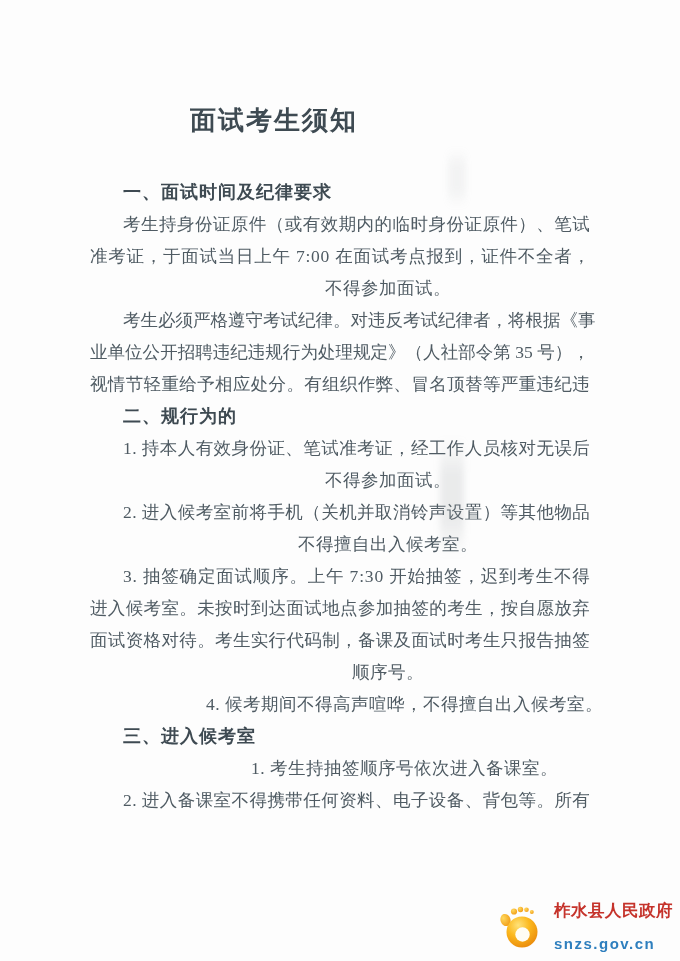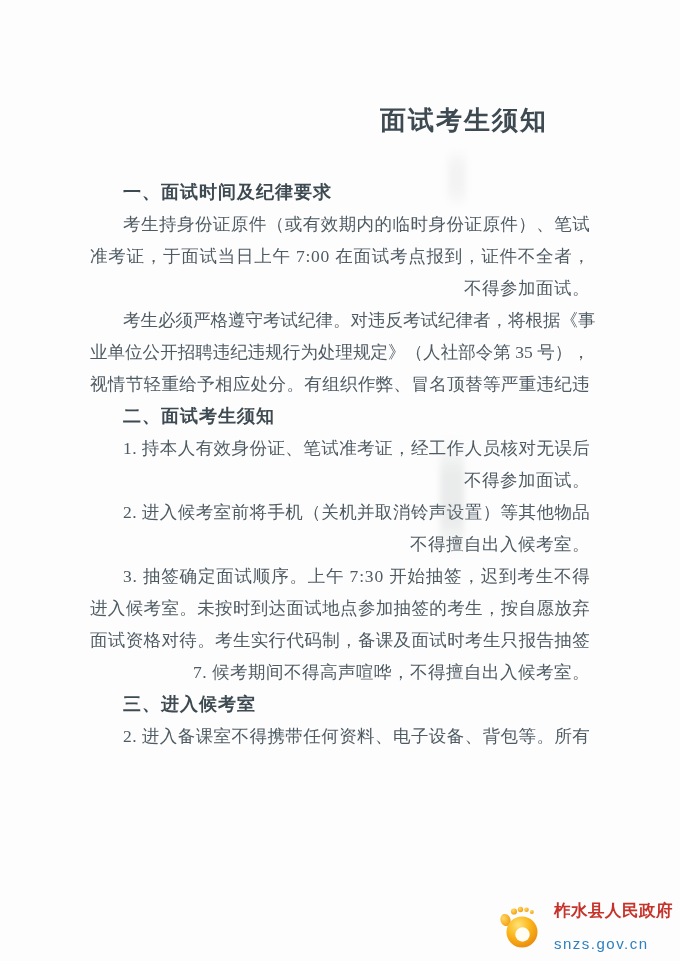--- a/index.html
+++ b/index.html
@@ -4,62 +4,62 @@
 <style>
   html,body{margin:0;padding:0;}
   body{
     width:680px;height:961px;position:relative;overflow:hidden;
     background:#fdfdfd;
     font-family:"Liberation Serif","DejaVu Serif",serif;
     color:#4f5b63;
   }
   .page-title{
     position:absolute;top:103px;left:0;width:548px;
-    text-align:right;font-size:26px;font-weight:bold;
+    text-align:center;font-size:26px;font-weight:bold;
     letter-spacing:2px;color:#3e4a52;
   }
   .content{
     position:absolute;left:90px;top:176px;width:500px;
   }
   .ln{
     width:500px;box-sizing:border-box;
     font-size:17.5px;line-height:32px;
     color:#4f5b63;
   }
   .heading{
     font-weight:bold;
     font-family:Liberation Serif, serif;
     font-size:18px;color:#3e4a52;
     padding-left:33px;letter-spacing:1px;
   }
   .first{padding-left:33px;}
   .fill{display:flex;justify-content:space-between;}
   .fill span{display:inline-block;}
-  .end{text-align:right;letter-spacing:0.5px;}
+  .end{text-align:center;letter-spacing:0.5px;margin-left:48px;}
   
   .artifact{
     position:absolute;pointer-events:none;
     background:linear-gradient(180deg,rgba(160,165,168,0) 0%,rgba(160,165,168,0.20) 30%,rgba(160,165,168,0.20) 70%,rgba(160,165,168,0) 100%);
     filter:blur(3px);
   }
   .artifact-1{left:440px;top:438px;width:24px;height:118px;}
   .artifact-2{left:448px;top:148px;width:18px;height:60px;opacity:0.55;}
   
   .footer-logo{
     position:absolute;left:498px;top:903px;
     display:flex;align-items:center;gap:12px;
   }
   .logo-text{display:flex;flex-direction:column;line-height:1;}
   .logo-org{
     font-family:"Liberation Serif","DejaVu Serif",serif;
     font-weight:bold;font-size:16.5px;color:#c5332b;letter-spacing:0.5px;
   }
   .logo-domain{
     font-family:"Liberation Sans","DejaVu Sans",sans-serif;
-    font-weight:normal;font-size:15px;color:#2e7fbe;
+    font-weight:bold;font-size:15px;color:#2e7fbe;
     letter-spacing:1.5px;margin-top:16px;
   }
 </style>
 </head>
 <body>
 
 <div class="page-title">面试考生须知</div>
 
 <div class="content">
   <div class="ln heading">一、面试时间及纪律要求</div>
@@ -210,21 +210,21 @@
       <span>名</span>
       <span>顶</span>
       <span>替</span>
       <span>等</span>
       <span>严</span>
       <span>重</span>
       <span>违</span>
       <span>纪</span>
       <span>违</span>
     </div>
-  <div class="ln heading">二、面试考生须知</div>
+  <div class="ln heading">二、规行为的</div>
   <div class="ln first fill">
       <span>1</span>
       <span>.</span>
       <span>&nbsp;</span>
       <span>持</span>
       <span>本</span>
       <span>人</span>
       <span>有</span>
       <span>效</span>
       <span>身</span>
@@ -366,22 +366,24 @@
       <span>试</span>
       <span>时</span>
       <span>考</span>
       <span>生</span>
       <span>只</span>
       <span>报</span>
       <span>告</span>
       <span>抽</span>
       <span>签</span>
     </div>
-  <div class="ln first end">7. 候考期间不得高声喧哗，不得擅自出入候考室。</div>
+  <div class="ln end">顺序号。</div>
+  <div class="ln first end">4. 候考期间不得高声喧哗，不得擅自出入候考室。</div>
   <div class="ln heading">三、进入候考室</div>
+  <div class="ln first end">1. 考生持抽签顺序号依次进入备课室。</div>
   <div class="ln first fill">
       <span>2</span>
       <span>.</span>
       <span>&nbsp;</span>
       <span>进</span>
       <span>入</span>
       <span>备</span>
       <span>课</span>
       <span>室</span>
       <span>不</span>

